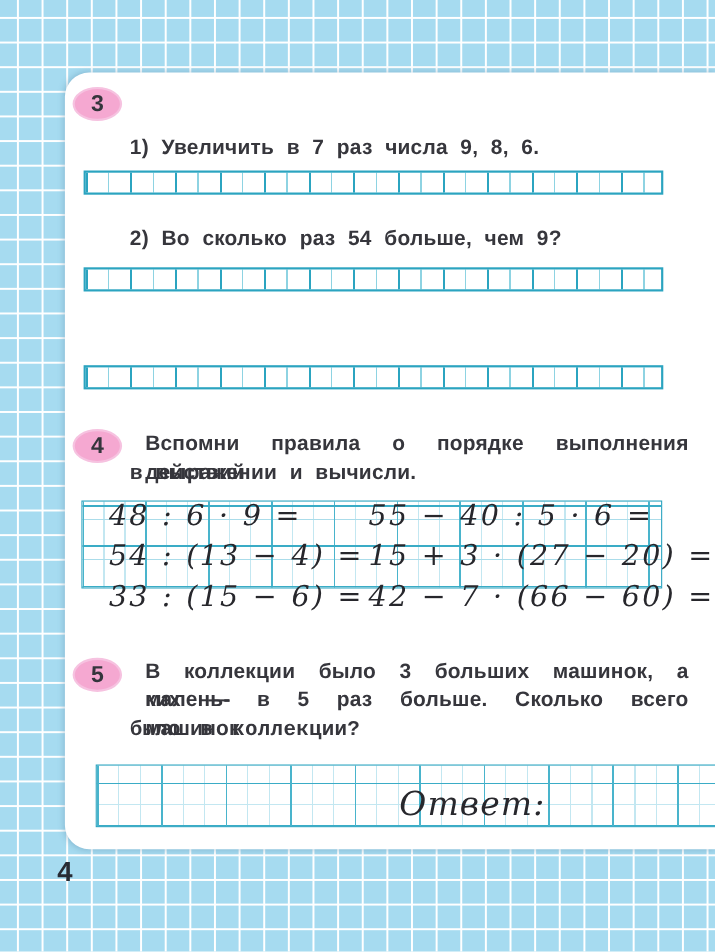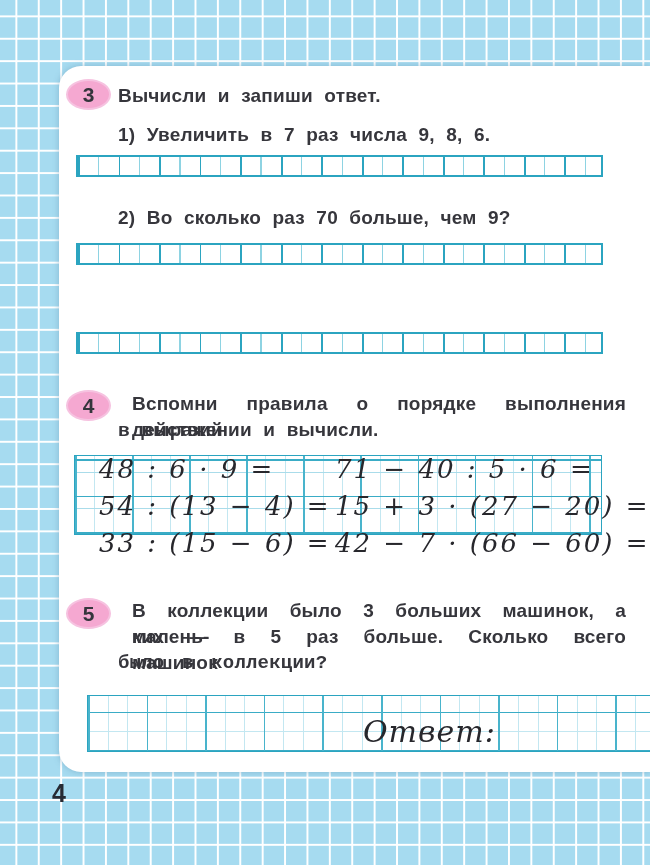--- a/index.html
+++ b/index.html
@@ -79,41 +79,40 @@
 </head>
 <body>
 
 <div class="page">
 
   <div class="content">
 
     <div class="badge" style="left:7px;top:13px;">
       <span>3</span>
     </div>
-    <div class="txt" style="left:59px;top:17px;">Вычисли и запиши ответ.</div>
 
     <div class="txt" style="left:59px;top:56px;">1)  Увеличить в 7 раз числа 9, 8, 6.</div>
     <div class="answer-row" style="left:17px;top:89px;"></div>
 
-    <div class="txt" style="left:59px;top:139px;">2)  Во сколько раз 70 больше, чем 9?</div>
+    <div class="txt" style="left:59px;top:139px;">2)  Во сколько раз 54 больше, чем 9?</div>
     <div class="answer-row" style="left:17px;top:177px;"></div>
 
     <div class="answer-row" style="left:17px;top:266px;"></div>
 
     <div class="badge" style="left:7px;top:324px;">
       <span>4</span>
     </div>
     <div class="txt just" style="left:59px;top:325px;width:494px;">Вспомни правила о порядке выполнения действий</div>
     <div class="txt" style="left:59px;top:351px;">в выражении и вычисли.</div>
 
     <div class="expr-grid">
       <div class="expr-line" style="left:24px;top:1px;">48 : 6 · 9 =</div>
       <div class="expr-line" style="left:24px;top:38px;">54 : (13 − 4) =</div>
       <div class="expr-line" style="left:24px;top:75px;">33 : (15 − 6) =</div>
-      <div class="expr-line" style="left:260px;top:1px;">71 − 40 : 5 · 6 =</div>
+      <div class="expr-line" style="left:260px;top:1px;">55 − 40 : 5 · 6 =</div>
       <div class="expr-line" style="left:260px;top:38px;">15 + 3 · (27 − 20) =</div>
       <div class="expr-line" style="left:260px;top:75px;">42 − 7 · (66 − 60) =</div>
     </div>
 
     <div class="badge" style="left:7px;top:532px;">
       <span>5</span>
     </div>
     <div class="txt just" style="left:59px;top:532px;width:494px;">В коллекции было 3 больших машинок, а малень-</div>
     <div class="txt just" style="left:59px;top:558px;width:494px;">ких — в 5 раз больше. Сколько всего машинок</div>
     <div class="txt" style="left:59px;top:584px;font-family:Liberation Mono, monospace;">было в коллекции?</div>

